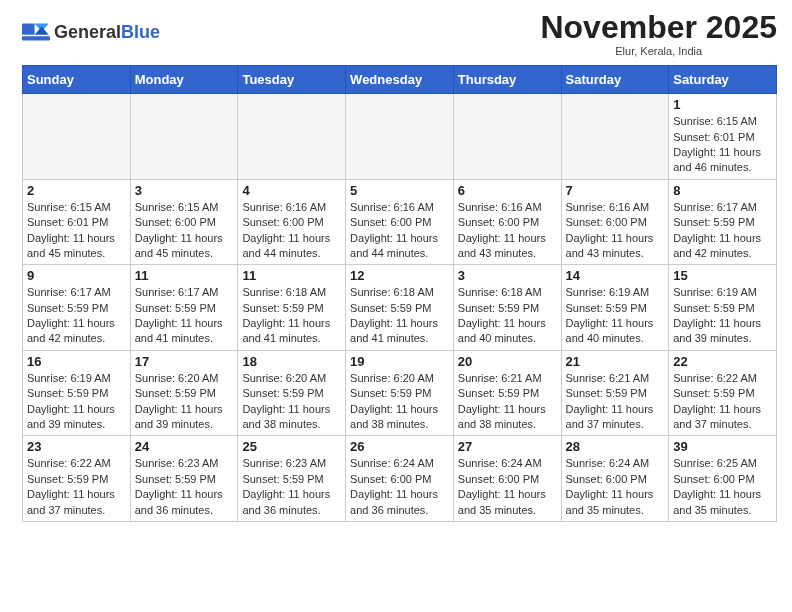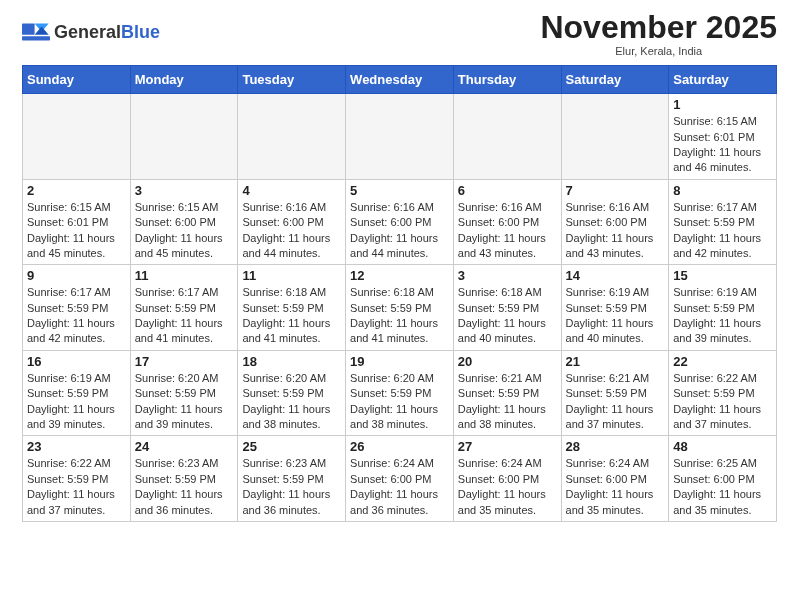--- a/index.html
+++ b/index.html
@@ -336,21 +336,21 @@
 and 35 minutes.</div>
           </td>
           <td>
             <span class="day-number">28</span>
             <div class="day-info" style="white-space: pre-line;">Sunrise: 6:24 AM
 Sunset: 6:00 PM
 Daylight: 11 hours
 and 35 minutes.</div>
           </td>
           <td>
-            <span class="day-number">48</span>
+            <span class="day-number">39</span>
             <div class="day-info" style="white-space: pre-line;">Sunrise: 6:25 AM
 Sunset: 6:00 PM
 Daylight: 11 hours
 and 35 minutes.</div>
           </td>
         </tr>
       </tbody>
   </table>
 </div>
 

